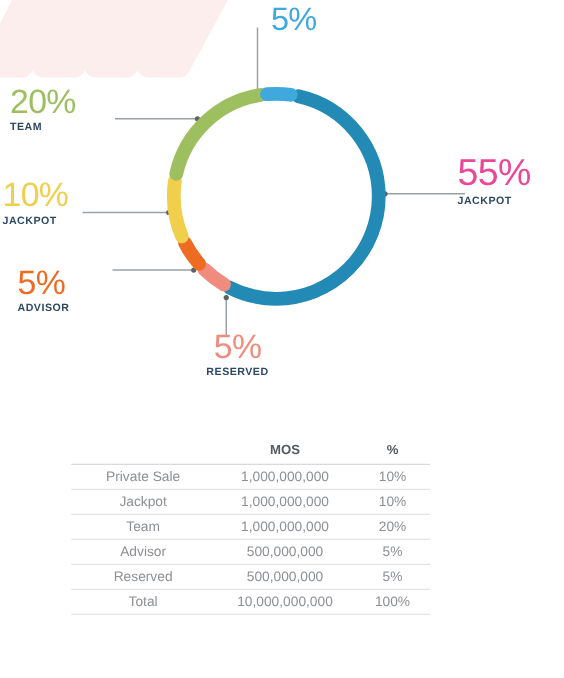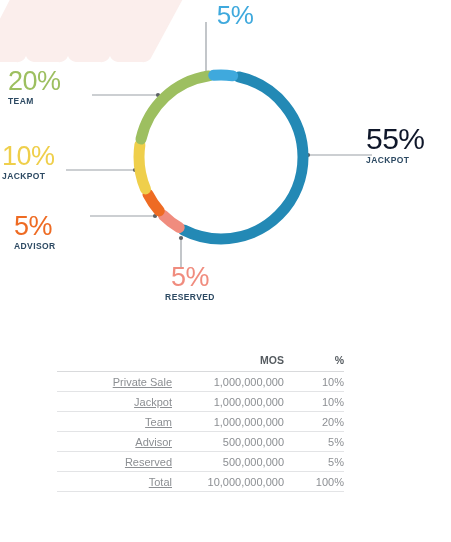--- a/index.html
+++ b/index.html
@@ -76,39 +76,39 @@
     width: 287px;
   }
   table.token-table {
     border-collapse: collapse;
     width: 100%;
     font-size: 11px;
     color: #8c8f93;
   }
   table.token-table th,
   table.token-table td {
-    text-align: right;
+    text-align: center;
     padding: 4px 0 3px 0;
     font-weight: normal;
   }
   table.token-table thead th {
     color: #555b60;
     font-weight: bold;
     font-size: 10.5px;
     padding-bottom: 5px;
     border-bottom: 1px solid #d9dadc;
   }
   table.token-table tbody td {
     border-bottom: 1px solid #e3e4e6;
     color: #8c8f93;
   }
   table.token-table tbody tr:last-child td {
     border-bottom: 1px solid #e3e4e6;
   }
-  .col-name { width: 115px; text-decoration: underline; }
+  .col-name { width: 115px; }
   .col-mos  { width: 112px; }
   .col-pct  { width: 60px; }
 </style>
 </head>
 <body>
 
 <svg id="deco-stripes" width="200" height="70" viewBox="0 0 200 70">
   <g>
     <path fill="#FBEEEC" d="M 30,-30 L 58,-30 A 9,9 0 0 1 66,-18 L 26,56 A 9,9 0 0 1 16,62 L -8,62 A 9,9 0 0 1 -16,50 L 22,-24 A 9,9 0 0 1 30,-30 Z"></path>
     <path fill="#FBEEEC" d="M 72,-30 L 100,-30 A 9,9 0 0 1 108,-18 L 68,56 A 9,9 0 0 1 58,62 L 34,62 A 9,9 0 0 1 26,50 L 64,-24 A 9,9 0 0 1 72,-30 Z"></path>
@@ -172,21 +172,21 @@
     <span class="pct" style="color:#EE6B23">5%</span>
     <span class="cat">ADVISOR</span>
   </div>
 
   <div class="callout align-center" id="callout-reserved">
     <span class="pct" style="color:#F08C7E">5%</span>
     <span class="cat">RESERVED</span>
   </div>
 
   <div class="callout align-left" id="callout-public">
-    <span class="pct" style="color:#0f172a">55%</span>
+    <span class="pct" style="color:#ec4899">55%</span>
     <span class="cat">JACKPOT</span>
   </div>
 </div>
 
 <div id="token-table-wrap">
   <table class="token-table">
     <thead>
       <tr>
         <th class="col-name"></th>
         <th class="col-mos">MOS</th>

